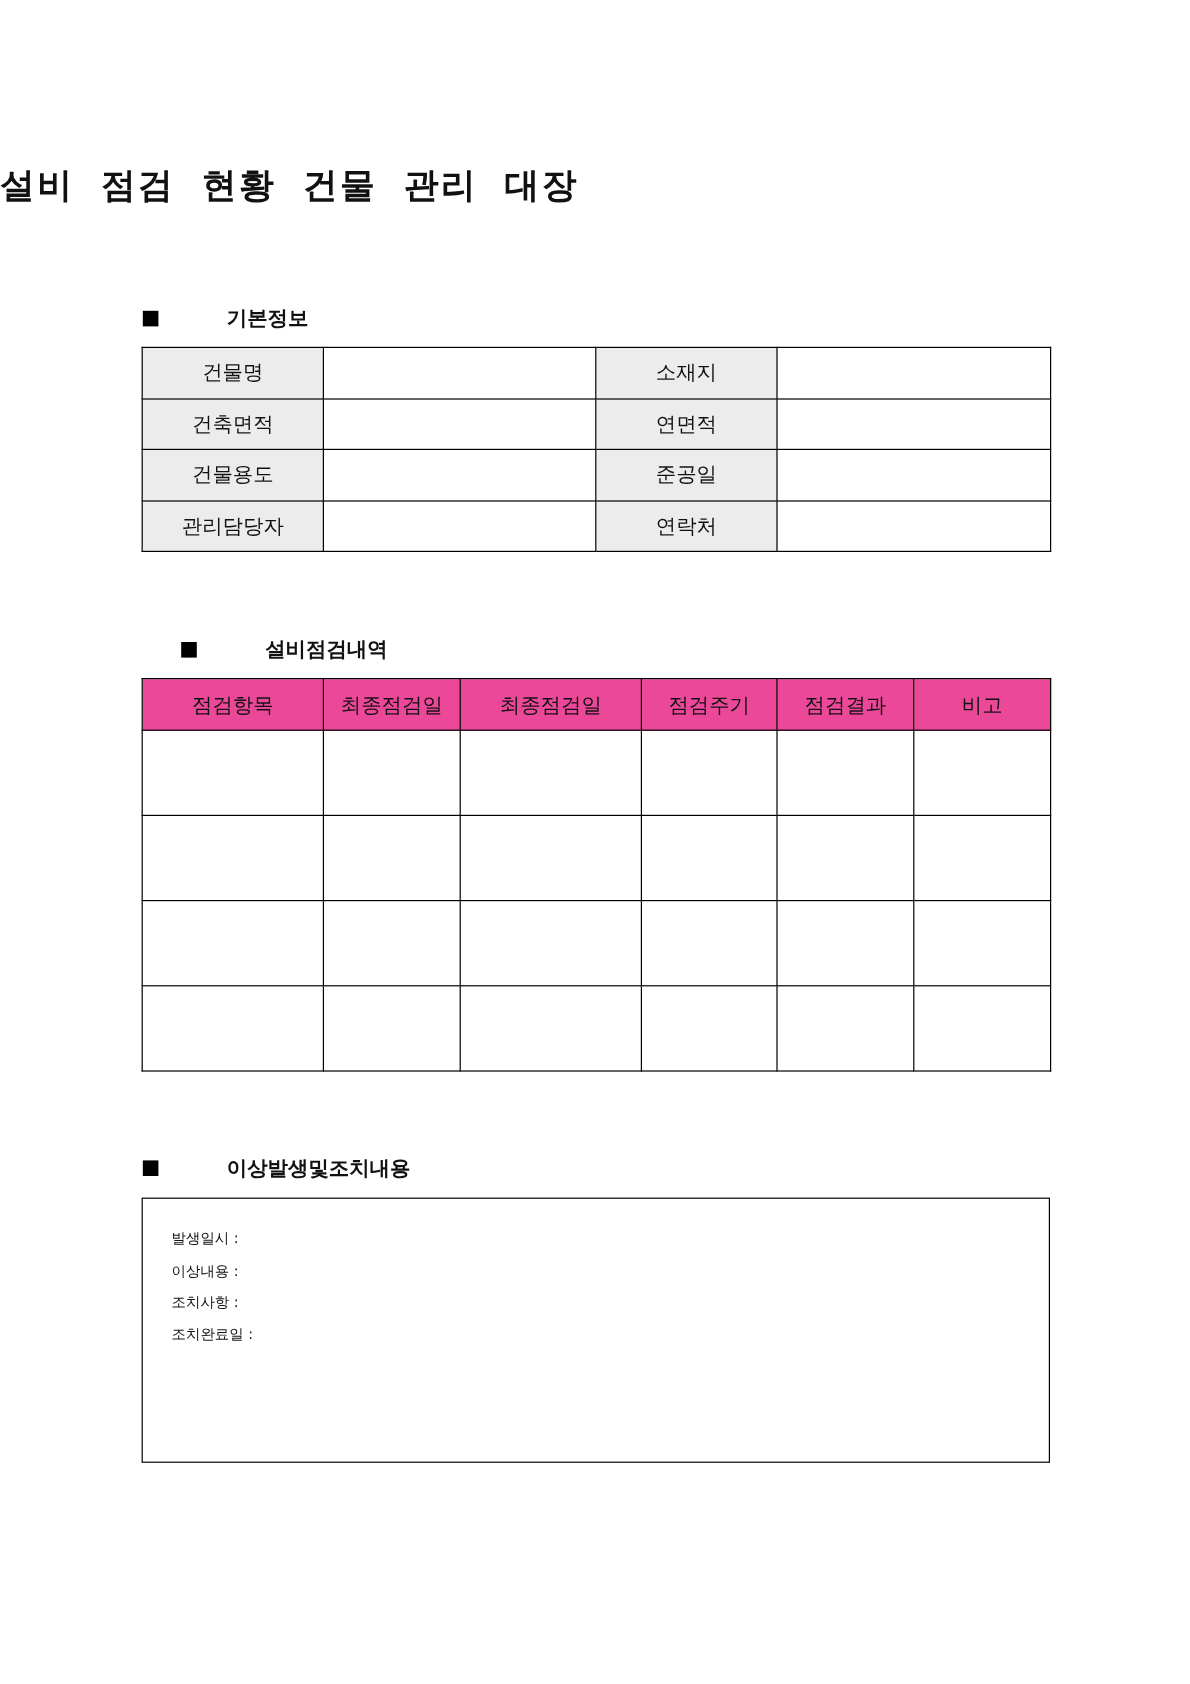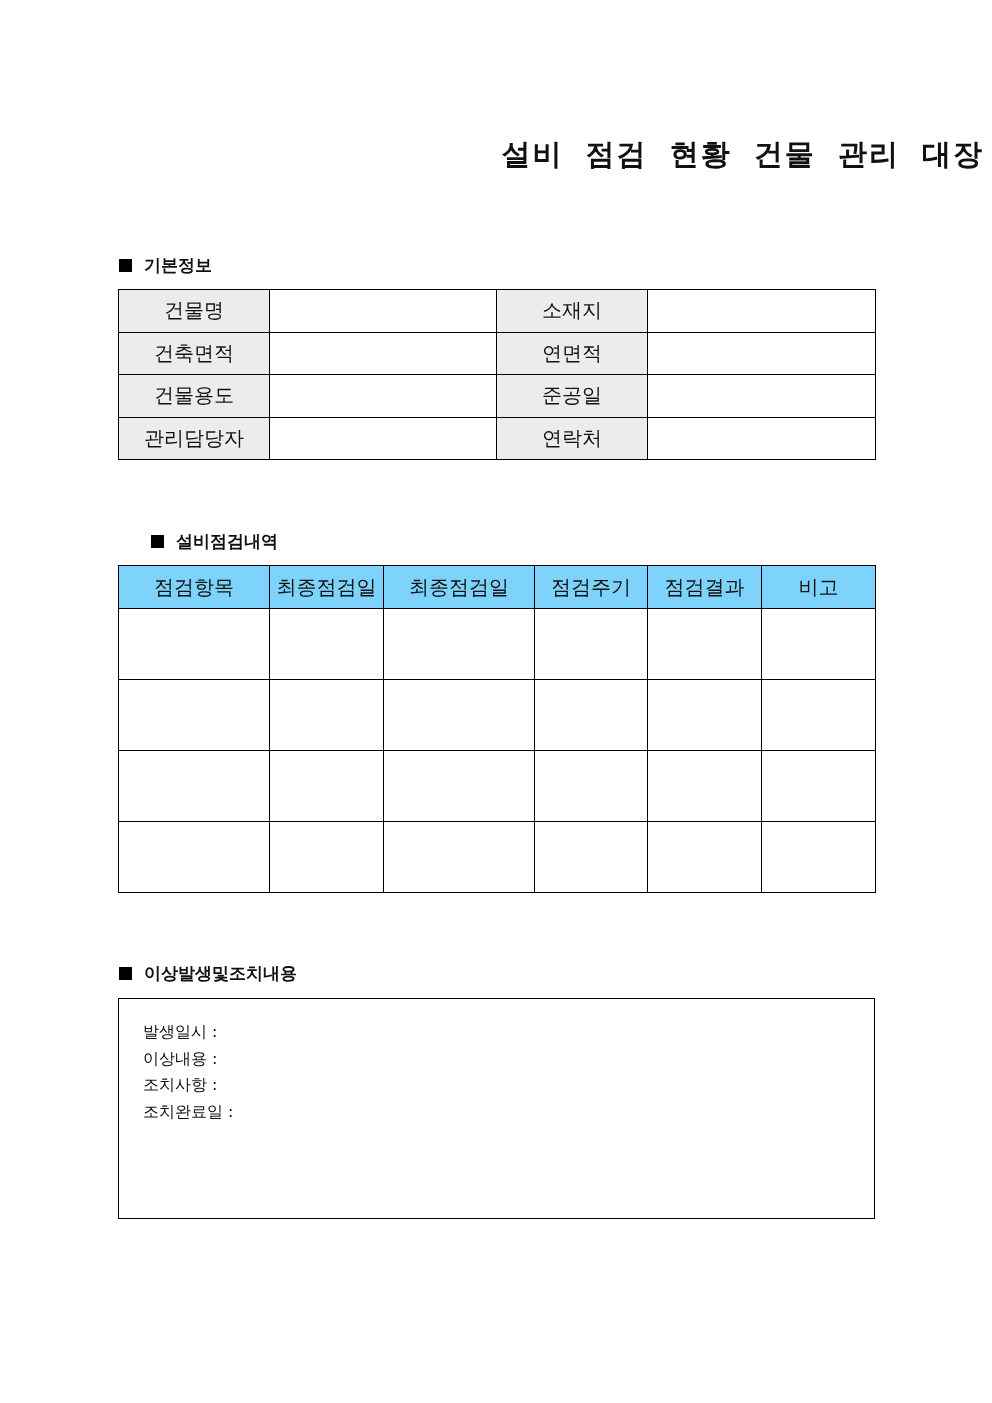--- a/index.html
+++ b/index.html
@@ -1,29 +1,29 @@
 <!DOCTYPE html>
 <html><head>
 <meta charset="utf-8">
 <style>
   html, body { margin:0; padding:0; background:#ffffff; }
   body { width:992px; height:1403px; position:relative; font-family:"DejaVu Sans", sans-serif; color:#111; }
-  .title { position:absolute; left:0; top:135px; width:984px; text-align:right; font-size:29px; font-weight:bold; letter-spacing:2px; word-spacing:10px; }
-  .section-head { position:absolute; left:119px; font-size:17px; font-weight:bold; display:flex; align-items:center; }
+  .title { position:absolute; left:0; top:135px; width:984px; text-align:left; font-size:29px; font-weight:bold; letter-spacing:2px; word-spacing:10px; }
+  .section-head { position:absolute; left:119px; font-size:17px; font-weight:bold; display:flex; align-items:center;gap:45px; }
   .sq { display:inline-block; width:13px; height:13px; background:#000; margin-right:12px; }
   table { position:absolute; border-collapse:collapse; table-layout:fixed; }
-  td { border:1px solid #000; padding:0; font-size:20px; text-align:center; vertical-align:middle; }
+  td { border:1px solid #000; padding:0; font-size:17px; text-align:center; vertical-align:middle; }
   .lbl { background:#ececec; }
   #info { left:118px; top:289px; width:757px; }
   #info td { height:41.5px; }
   #insp { left:118px; top:565px; width:757px; }
-  #insp tr.h td { height:42px; background:#7dd3fc; }
+  #insp tr.h td { height:42px; background:#ec4899; }
   #insp tr.r td { height:70px; }
   .box { position:absolute; left:118px; top:998px; width:755px; height:219px; border:1px solid #000; }
-  .box .lines { position:absolute; left:24px; top:20px; font-size:16px; line-height:26.5px; }
+  .box .lines { position:absolute; left:24px; top:20px; font-size:12px; line-height:26.5px; }
 </style>
 </head>
 <body>
 
 <div class="title">설비 점검 현황 건물 관리 대장</div>
 
 <div class="section-head" style="top:254px;">
   <span class="sq"></span>
   <span>기본정보</span>
 </div>

